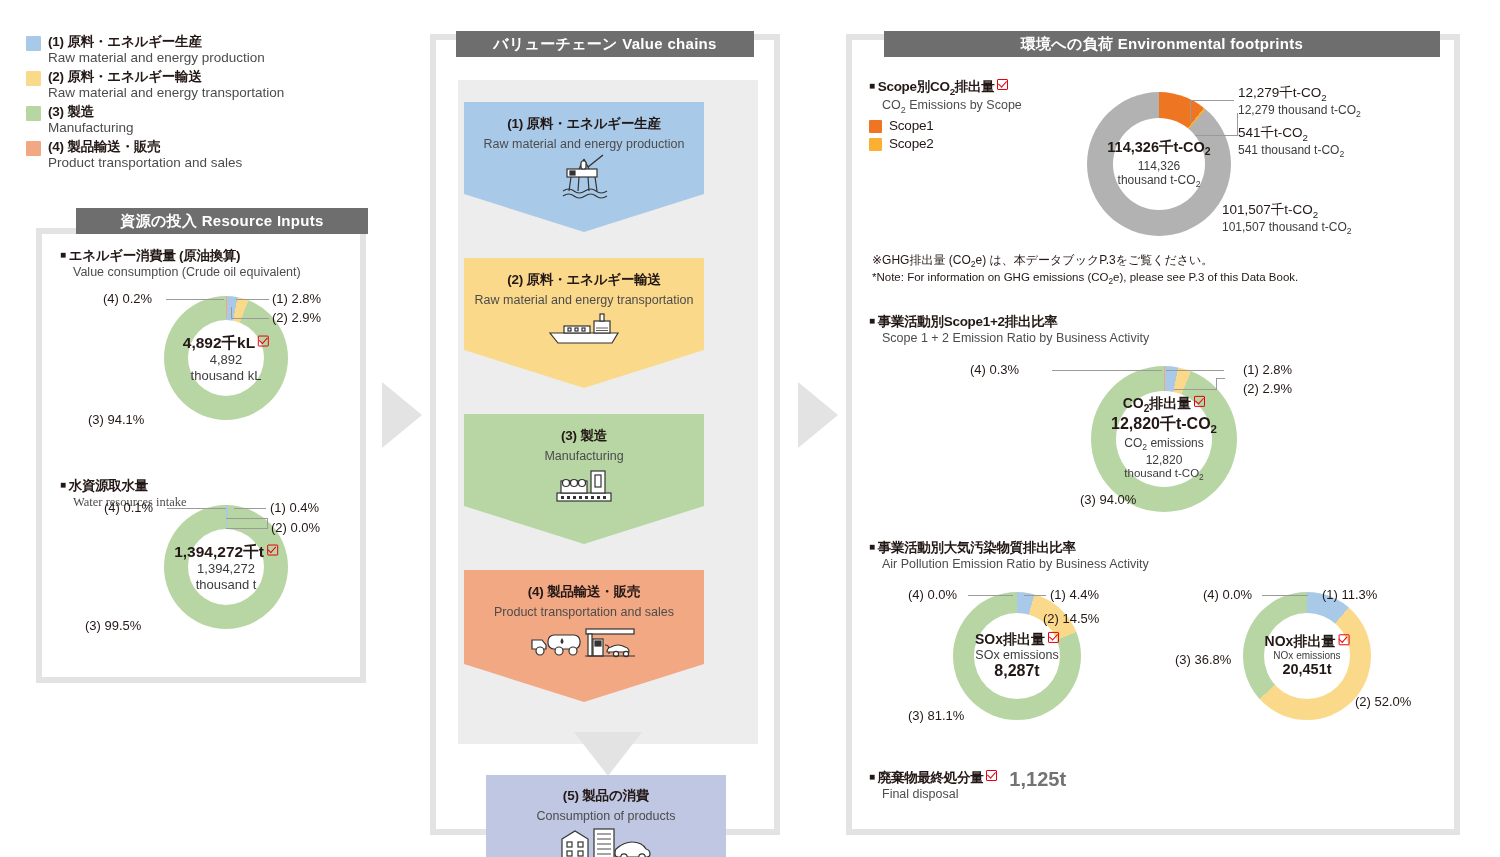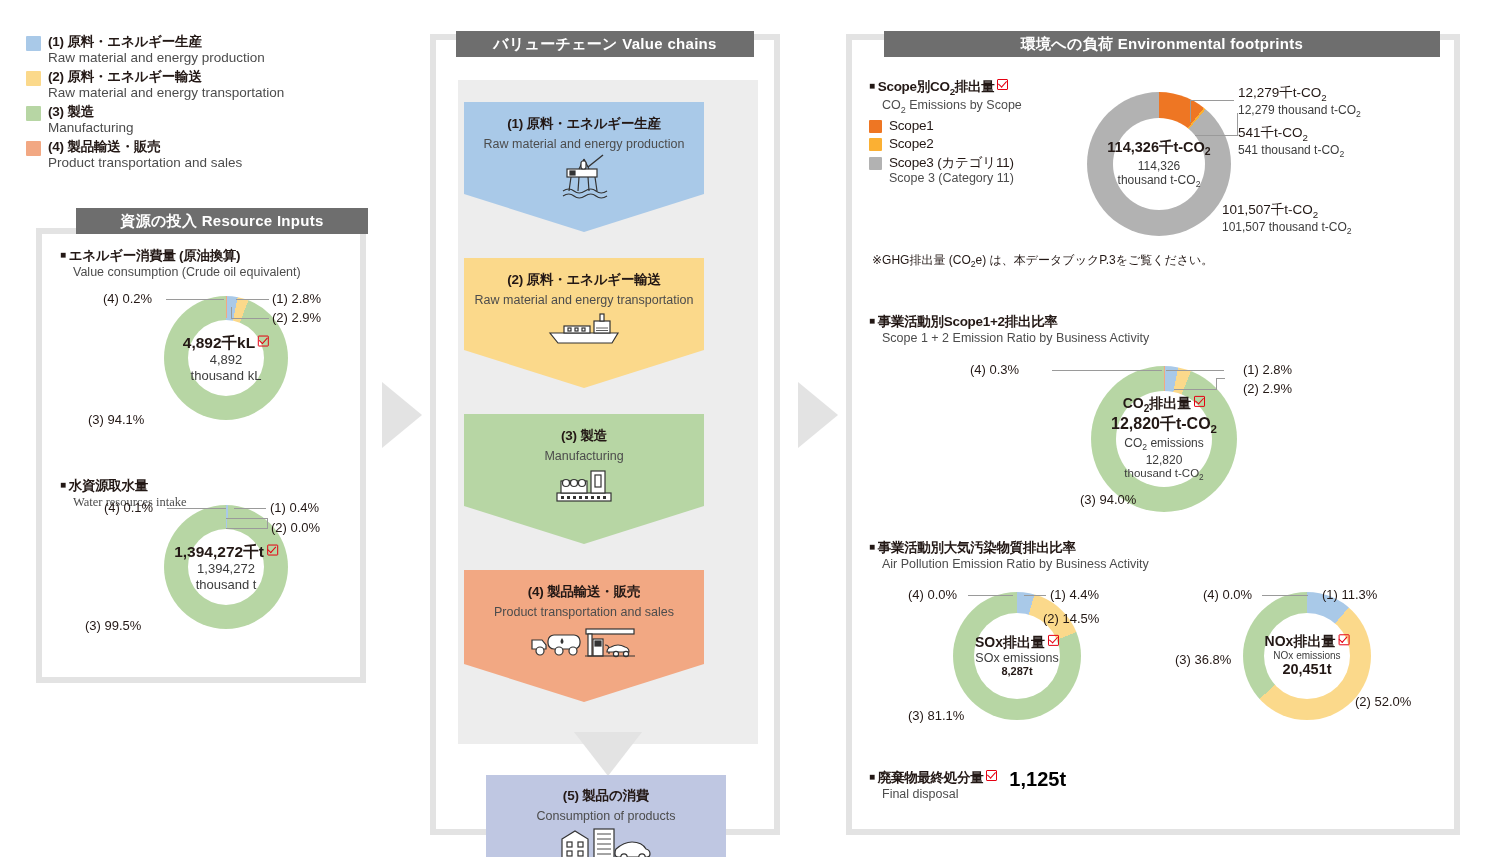--- a/index.html
+++ b/index.html
@@ -88,21 +88,21 @@
   .vc-en { font-size:12.5px; color:#4c4c4c; margin-top:4px; }
   .vc-icon { margin-top:2px; display:flex; justify-content:center; align-items:center; }
   .vc-last { position:absolute; left:28px; width:240px; background:#bfc7e2; text-align:center; padding:12px 0 10px; }
 
   .gray-arrow { position:absolute; }
 
   
   .note-ja { font-size:12px; color:#231815; white-space:nowrap; }
   .note-en { font-size:11.5px; color:#231815; white-space:nowrap; }
 
-  .fd-val { font-size:20px; font-weight:bold; color:#000000; }
+  .fd-val { font-size:20px; font-weight:bold; color:#737373; }
   sub { font-size:0.72em; }
 </style>
 </head>
 <body>
 
 <div class="abs" id="vc-legend">
   <div class="lg-row">
     <div class="lg-sw" style="background:#a9c9e8"></div>
     <div class="lg-txt">
       <div class="lg-ja">(1) 原料・エネルギー生産</div>
@@ -360,27 +360,20 @@
     <div class="lg-txt">
         <div class="lg-ja" style="font-weight:normal;">Scope1</div>
       </div>
   </div>
   <div class="lg-row">
     <div class="lg-sw" style="background:#fbb033;width:13px;height:13px;"></div>
     <div class="lg-txt">
         <div class="lg-ja" style="font-weight:normal;">Scope2</div>
       </div>
   </div>
-  <div class="lg-row">
-    <div class="lg-sw" style="background:#b2b2b2;width:13px;height:13px;"></div>
-    <div class="lg-txt">
-      <div class="lg-ja" style="font-weight:normal;">Scope3 (カテゴリ11)</div>
-      <div class="lg-en" style="font-size:12.5px;">Scope 3 (Category 11)</div>
-    </div>
-  </div>
 </div>
 
 <div class="donut-wrap" style="left:1087px; top:92px;">
   <div class="donut" style="width:144px;height:144px;
     background: conic-gradient(from 0deg,
       #ee7623 0 38.67deg,
       #fbb033 38.67deg 40.37deg,
       #b2b2b2 40.37deg 360deg);">
     <div class="hole" style="width:92px;height:92px;"></div>
     <div class="donut-center">
@@ -403,20 +396,21 @@
   <div class="cal-ja">541千t-CO<sub>2</sub></div>
   <div class="cal-en">541 thousand t-CO<sub>2</sub></div>
 </div>
 <div class="abs" style="left:1222px; top:201px;">
   <div class="cal-ja">101,507千t-CO<sub>2</sub></div>
   <div class="cal-en">101,507 thousand t-CO<sub>2</sub></div>
 </div>
 
 <div class="abs" style="left:872px; top:252px;">
   <div class="note-ja">※GHG排出量 (CO<sub>2</sub>e) は、本データブックP.3をご覧ください。</div>
+  <div class="note-en" style="margin-top:2px;">*Note: For information on GHG emissions (CO<sub>2</sub>e), please see P.3 of this Data Book.</div>
 </div>
 
 <div class="abs sec-h" style="left:869px; top:314px;">
   <div class="sec-ja"><span class="bullet">■</span><span>事業活動別Scope1+2排出比率</span></div>
   <div class="sec-en">Scope 1 + 2 Emission Ratio by Business Activity</div>
 </div>
 
 <div class="donut-wrap" style="left:1091px; top:366px;">
   <div class="donut" style="width:146px;height:146px;
     background: conic-gradient(from 0deg,
@@ -453,21 +447,21 @@
   <div class="donut" style="width:128px;height:128px;
     background: conic-gradient(from 0deg,
       #f2a883 0 0deg,
       #a9c9e8 0deg 15.84deg,
       #fbd98b 15.84deg 68.04deg,
       #b7d6a4 68.04deg 360deg);">
     <div class="hole" style="width:86px;height:86px;"></div>
     <div class="donut-center">
       <div class="dc-main" style="font-size:14px;"><span>SOx排出量</span><span class="chk"></span></div>
       <div class="dc-small" style="font-size:12.5px;">SOx emissions</div>
-      <div class="dc-main" style="font-size:11px;">8,287t</div>
+      <div class="dc-main" style="font-size:16px;">8,287t</div>
     </div>
   </div>
 </div>
 <div class="leader leader-h" style="left:968px; top:595px; width:45px;"></div>
 <div class="leader leader-h" style="left:1024px; top:595px; width:22px;"></div>
 <div class="lbl" style="left:908px; top:587px;">(4) 0.0%</div>
 <div class="lbl" style="left:1050px; top:587px;">(1) 4.4%</div>
 <div class="lbl" style="left:1043px; top:611px;">(2) 14.5%</div>
 <div class="lbl" style="left:908px; top:708px;">(3) 81.1%</div>
 

